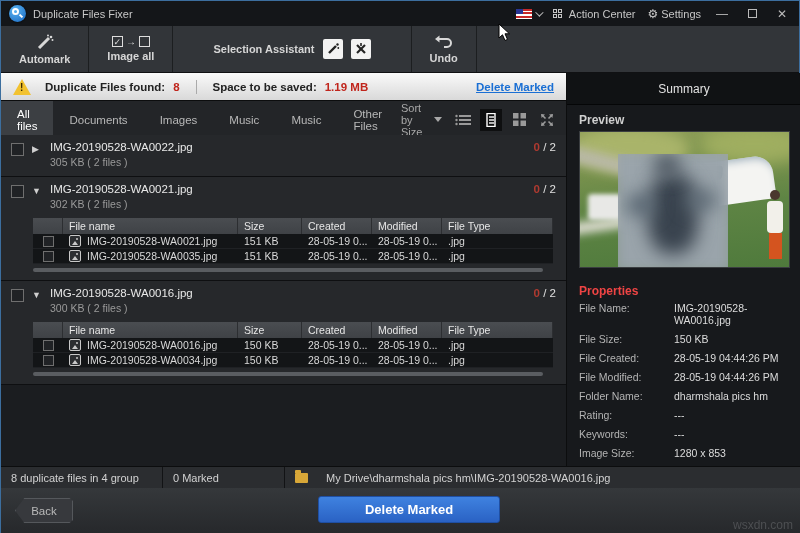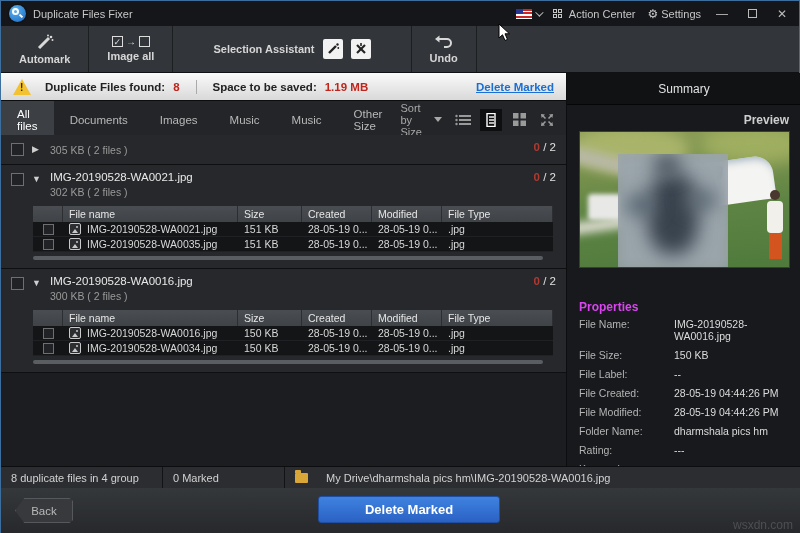--- a/index.html
+++ b/index.html
@@ -78,38 +78,38 @@
   .tc-type { flex:1; }
   .cb-sm { width:11px; height:11px; border:1px solid #6f6f6f; background:#202225; }
   .img-ico { width:12px; height:12px; border:1px solid #c9c9c9; border-radius:2px; position:relative; flex:none; background:#2c2e31; }
   .img-ico::after { content:""; position:absolute; left:2px; bottom:1px; width:0; height:0; border-left:3px solid transparent; border-right:3px solid transparent; border-bottom:4px solid #c9c9c9; }
   .img-ico::before { content:""; position:absolute; right:2px; top:2px; width:2px; height:2px; border-radius:50%; background:#c9c9c9; }
   .hscroll { margin:4px 0 0 22px; width:510px; height:4px; background:#5a5d61; border-radius:2px; }
 
   
   .rightpanel { position:absolute; left:565px; top:72px; width:235px; height:393px; background:#17191c; border-left:1px solid #0c0d0e; }
   .sum-head { height:32px; background:#101214; border-bottom:1px solid #050607; display:flex; align-items:center; justify-content:center; font-size:12px; color:#e2e2e2; }
-  .prev-label { font-size:12px; font-weight:bold; color:#cfcfcf; padding:8px 12px 4px 12px;text-align:right; }
+  .prev-label { font-size:12px; font-weight:bold; color:#cfcfcf; padding:8px 12px 4px 12px; }
   .photo { margin:0 12px; width:211px; height:137px; border:1px solid #3a3d40; position:relative; overflow:hidden;
     background:linear-gradient(175deg,#8d9c57 0%, #76904c 30%, #5e8444 55%, #4f7a3c 100%); }
   .photo .patch1 { position:absolute; left:-10px; top:-6px; width:120px; height:46px; background:#a9b46a; filter:blur(7px); border-radius:50%; }
   .photo .patch2 { position:absolute; left:120px; top:-8px; width:110px; height:40px; background:#9fae60; filter:blur(8px); border-radius:50%; }
   .photo .path1 { position:absolute; left:-20px; top:26px; width:120px; height:16px; background:#b9b9a5; filter:blur(5px); transform:rotate(14deg); }
   .photo .path2 { position:absolute; left:-16px; top:86px; width:90px; height:12px; background:#d9d9cc; filter:blur(4px); transform:rotate(-8deg); }
   .photo .car2 { position:absolute; left:8px; top:62px; width:34px; height:26px; background:#e8e8e6; filter:blur(2px); border-radius:4px; }
   .photo .car { position:absolute; left:108px; top:28px; width:86px; height:44px; background:#f4f4f2; border-radius:12px 18px 6px 10px; transform:rotate(-8deg); box-shadow:inset 0 6px 8px -4px #9fb0bc; }
   .photo .car .win { position:absolute; left:6px; top:4px; width:30px; height:14px; background:#3c4a55; border-radius:4px; transform:skewX(-12deg); }
   .photo .car .wheel { position:absolute; left:8px; bottom:-8px; width:20px; height:20px; background:#1d1f22; border-radius:50%; border:3px solid #4a4d50; }
   .photo .person { position:absolute; right:4px; top:58px; width:20px; height:72px; }
   .photo .person .head { width:10px; height:10px; border-radius:50%; background:#4a382e; margin:0 auto; }
   .photo .person .torso { width:16px; height:32px; background:#f2f0ea; border-radius:4px; margin:1px auto 0; }
   .photo .person .legs { width:13px; height:26px; background:#d4541f; margin:0 auto; }
   .photo .blur-box { position:absolute; left:38px; top:22px; width:110px; height:115px; overflow:hidden; }
   .photo .blur-box .blob { position:absolute; filter:blur(9px); }
-  .prop-title { font-size:12px; font-weight:bold; color:#d946ef; padding:32px 12px 4px 12px; }
+  .prop-title { font-size:12px; font-weight:bold; color:#ef4444; padding:16px 12px 4px 12px; }
   .props { padding:0 12px; }
   .prow { display:flex; margin-bottom:7px; }
   .plabel { width:95px; flex:none; font-size:10.5px; color:#b4b4b4; }
   .pvalue { flex:1; font-size:10.5px; color:#dcdcdc; word-break:break-word; }
   .props-clip { height:185px; overflow:hidden; }
 
   
   .statusbar { position:absolute; left:0; top:465px; width:800px; height:22px; background:#2b2d30; border-top:1px solid #0c0d0e; display:flex; align-items:center; font-size:11px; color:#d2d2d2; }
   .st-cell { padding:0 10px; height:100%; display:flex; align-items:center; border-right:1px solid #121315; }
   .st-files { width:162px; }
@@ -232,21 +232,21 @@
       <div class="tab">
           <span>Images</span>
         </div>
       <div class="tab">
           <span>Music</span>
         </div>
       <div class="tab">
           <span>Music</span>
         </div>
       <div class="tab">
-          <span>Other Size</span>
+          <span>Other Files</span>
         </div>
       <div class="sortby">
         <span>Sort by Size</span>
         <span class="tri-down"></span>
       </div>
       <div class="viewicons">
         <span class="vico">
           <svg width="16" height="12" viewBox="0 0 16 12">
             <circle cx="1.5" cy="2" r="1.2" fill="#9a9a9a"></circle>
               <rect x="4" y="1" width="12" height="2" fill="#9a9a9a"></rect>
@@ -287,20 +287,21 @@
       </div>
     </div>
 
     <div class="filelist">
 
       <div class="group">
         <div class="group-head">
           <span class="cb"></span>
           <span class="g-tri">▶</span>
           <div>
+            <div class="g-name">IMG-20190528-WA0022.jpg</div>
             <div class="g-size">305 KB  ( 2 files )</div>
           </div>
           <span class="g-count"><span class="red">0</span><span> / </span><span>2</span></span>
         </div>
       </div>
 
       <div class="group">
         <div class="group-head">
           <span class="cb"></span>
           <span class="g-tri">▼</span>
@@ -431,24 +432,20 @@
     <div class="props props-clip">
       <div class="prow">
           <span class="plabel">File Name:</span>
           <span class="pvalue">IMG-20190528-WA0016.jpg</span>
         </div>
       <div class="prow">
           <span class="plabel">File Size:</span>
           <span class="pvalue">150 KB</span>
         </div>
       <div class="prow">
-          <span class="plabel">File Label:</span>
-          <span class="pvalue">--</span>
-        </div>
-      <div class="prow">
           <span class="plabel">File Created:</span>
           <span class="pvalue">28-05-19 04:44:26 PM</span>
         </div>
       <div class="prow">
           <span class="plabel">File Modified:</span>
           <span class="pvalue">28-05-19 04:44:26 PM</span>
         </div>
       <div class="prow">
           <span class="plabel">Folder Name:</span>
           <span class="pvalue">dharmshala pics hm</span>

